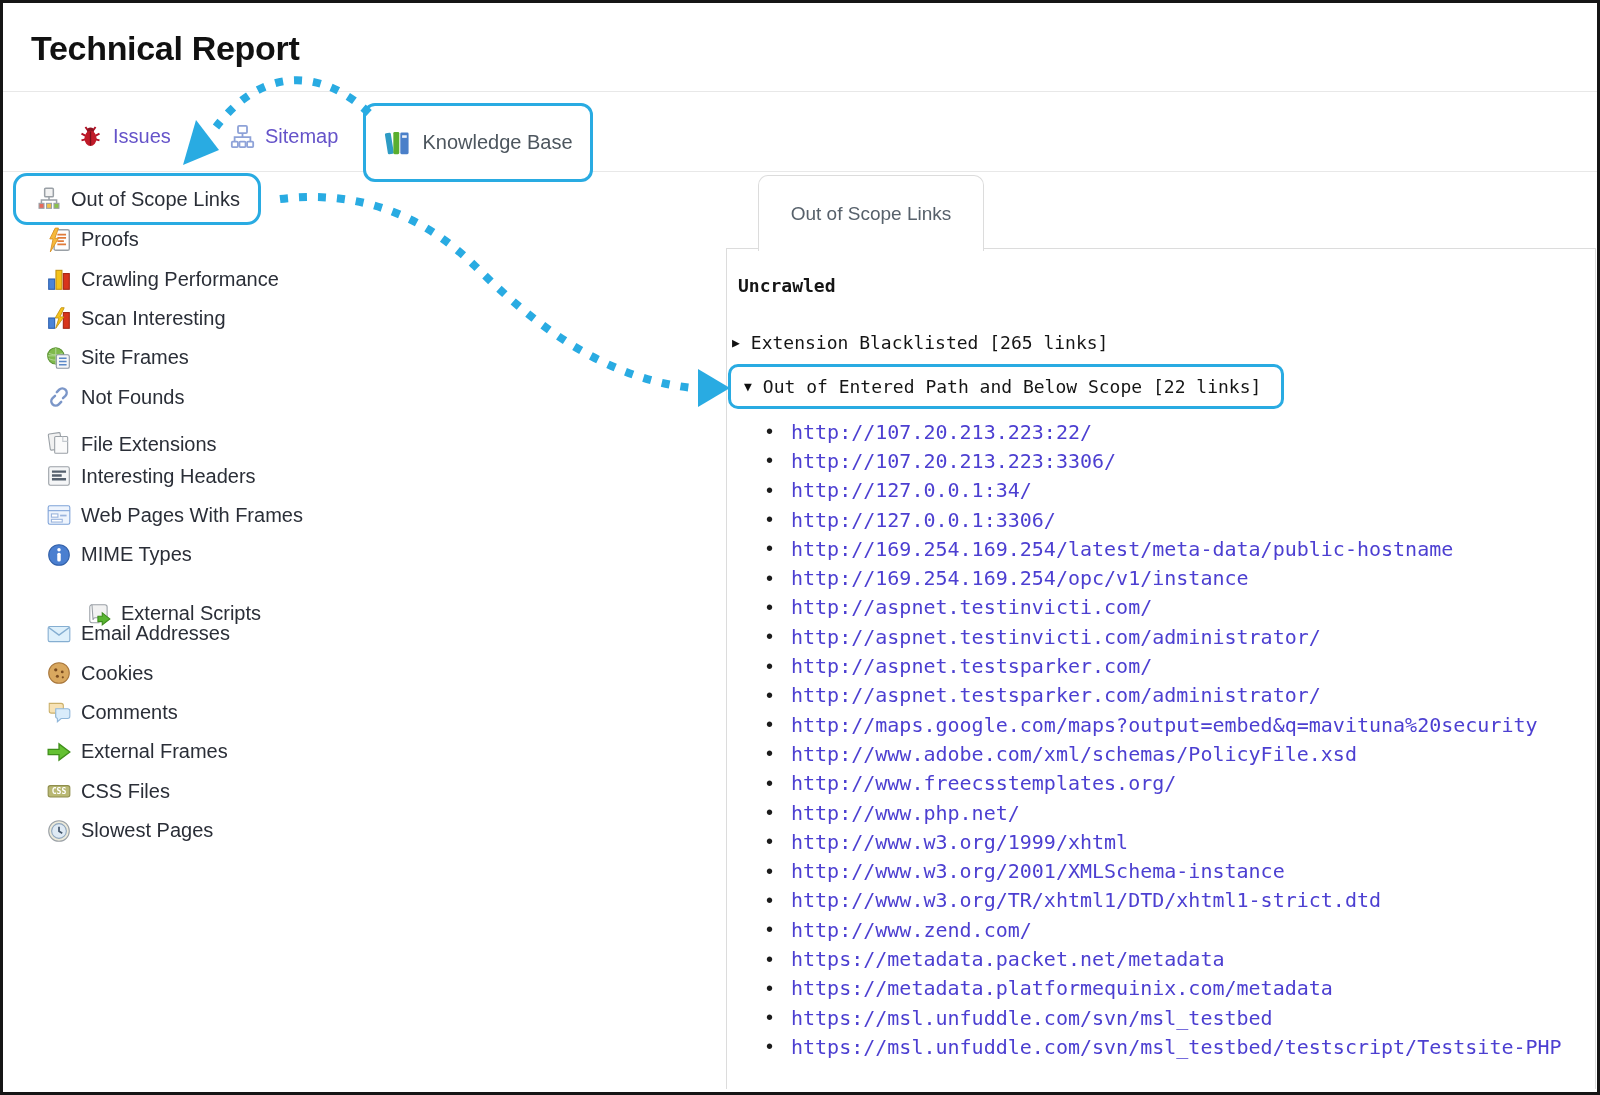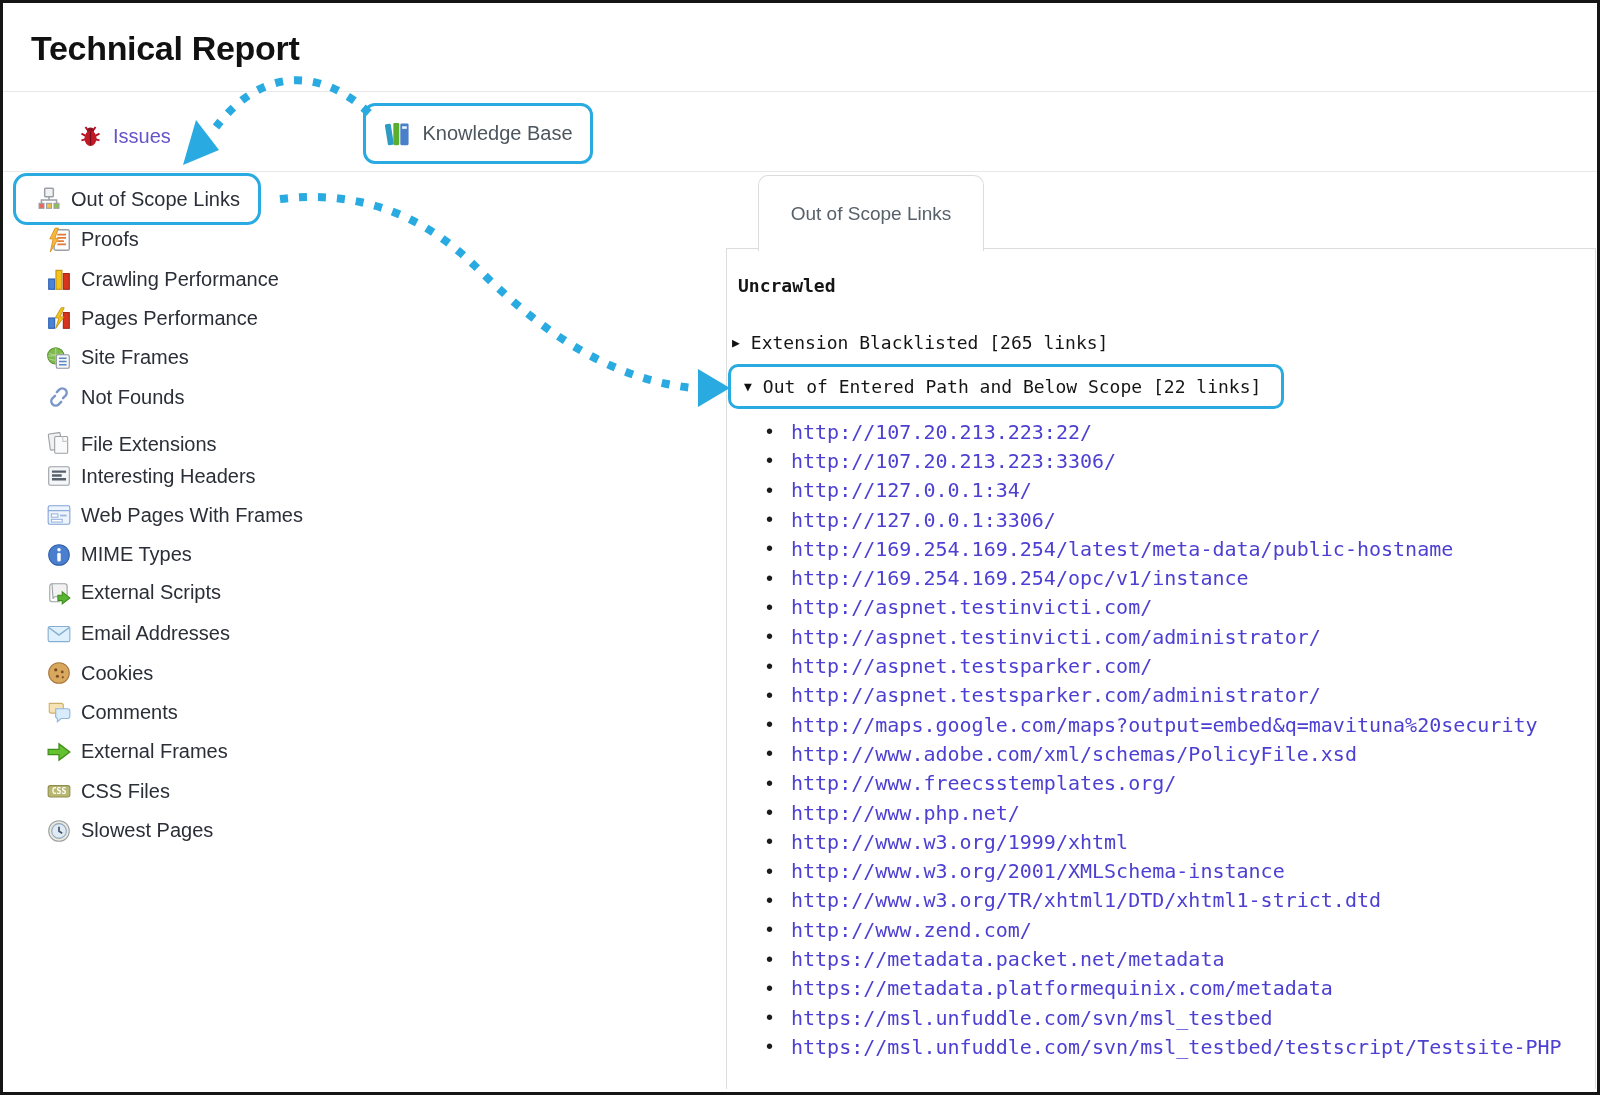--- a/index.html
+++ b/index.html
@@ -9,21 +9,21 @@
     font-family:"Liberation Sans", sans-serif;
   }
   .hr { position:absolute; left:0; right:0; height:1px; background:#e8e8e8; }
   .page-title { position:absolute; left:28px; top:26px; font-size:34px; font-weight:bold; color:#111; letter-spacing:-0.3px; }
 
   
   .tab-simple { position:absolute; top:100px; height:66px; display:flex; align-items:center; gap:9px;
                 color:#6553c9; font-size:20px; cursor:pointer; }
   .tab-issues { left:74px; }
   .tab-sitemap { left:226px; }
-  .tab-kb { position:absolute; left:360px; top:100px; width:230px; height:61px; box-sizing:border-box;
+  .tab-kb { position:absolute; left:360px; top:100px; width:230px; height:79px; box-sizing:border-box;
             display:flex; align-items:center; justify-content:center; gap:8px;
             border:3.5px solid #29abe2; border-radius:12px; color:#4d565e; font-size:20px;
             background:#fff; cursor:pointer; }
   .icon { display:inline-flex; align-items:center; justify-content:center; }
   .icon svg { display:block; }
 
   
   .side-item { position:absolute; left:0; height:39.4px; display:flex; align-items:center; gap:9px;
                padding-left:43px; font-size:20px; color:#2a2e37; cursor:pointer; white-space:nowrap; }
   .side-item.hl { left:10px; padding:0 18px 0 20px; height:52px; box-sizing:border-box;
@@ -72,20 +72,32 @@
           <g stroke="#b11226" stroke-width="1.7" fill="none">
             <path d="M4 9.5l3.4 1.8M4 15.5l3.4-1M20 9.5l-3.4 1.8M20 15.5l-3.4-1M7.5 3.5L10 7M16.5 3.5L14 7"></path>
           </g>
           <circle cx="12" cy="7" r="3" fill="#8e1220"></circle>
           <ellipse cx="12" cy="13.6" rx="5.4" ry="6.8" fill="#c01a28"></ellipse>
           <path d="M12 7.5v12.5" stroke="#7a0d18" stroke-width="1.2"></path>
         </svg>
       </span>
     <span>Issues</span>
   </div>
+  <div class="tab-simple tab-sitemap">
+    <span class="icon">
+        <svg viewBox="0 0 24 24" width="27" height="27" fill="none" stroke="#8ea2d8" stroke-width="1.6">
+          <rect x="8" y="2.5" width="8" height="6.5" rx="1"></rect>
+          <path d="M12 9v3.5M5 16v-3.5h14V16"></path>
+          <rect x="2.5" y="16.5" width="5.4" height="5" rx="0.8"></rect>
+          <rect x="9.3" y="16.5" width="5.4" height="5" rx="0.8"></rect>
+          <rect x="16.1" y="16.5" width="5.4" height="5" rx="0.8"></rect>
+        </svg>
+      </span>
+    <span>Sitemap</span>
+  </div>
   <div class="tab-kb">
     <span class="icon">
         <svg viewBox="0 0 24 24" width="31" height="31">
           <rect x="2.6" y="4.5" width="4.6" height="16.5" rx="1" fill="#2e9bc4" transform="rotate(-9 4.9 12.7)"></rect>
           <rect x="8" y="3.8" width="4.6" height="17.2" rx="1" fill="#5aae2e"></rect>
           <rect x="13.4" y="4.2" width="6.4" height="16.8" rx="1" fill="#4a7fc9"></rect>
           <rect x="14.8" y="6.4" width="3.6" height="2" fill="#ffffff" opacity="0.9"></rect>
         </svg>
       </span>
     <span>Knowledge Base</span>
@@ -140,21 +152,21 @@
         <span>Crawling Performance</span>
       </div>
       <div class="side-item" style="top: 295.8px;">
         <span class="icon">
           <svg viewBox="0 0 24 24" width="26" height="26">
             <rect x="2.5" y="12" width="5.5" height="9.5" fill="#4a84d8" stroke="#2c5fae"></rect>
             <rect x="16" y="7" width="5.5" height="14.5" fill="#d8341c" stroke="#a32413"></rect>
             <path d="M14 2.5L8.5 12h3.4L9 21.5 16.5 11h-3.6L16.8 2.5z" fill="#f6c31c" stroke="#c29210" stroke-width="0.8"></path>
           </svg>
         </span>
-        <span>Pages Performance</span>
+        <span>Scan Interesting</span>
       </div>
       <div class="side-item" style="top: 335.2px;">
         <span class="icon">
           <svg viewBox="0 0 24 24" width="26" height="26">
             <circle cx="9" cy="10" r="7.5" fill="#7fba4c" stroke="#5a9232"></circle>
             <path d="M2.6 7.5c3.2 2 9.6 2 12.8 0M2.6 12.5c3.2 2 9.6 2 12.8 0M9 2.5v15M1.5 10h15" stroke="#b3d89a" stroke-width="0.9" fill="none"></path>
             <rect x="9.5" y="9" width="12" height="12.5" rx="1.5" fill="#f4f6f8" stroke="#8a94a0"></rect>
             <path d="M12 12.2h7M12 15.2h7M12 18.2h7" stroke="#5b88c7" stroke-width="1.4"></path>
           </svg>
         </span>
@@ -203,21 +215,21 @@
       <div class="side-item" style="top: 532.2px;">
         <span class="icon">
           <svg viewBox="0 0 24 24" width="26" height="26">
             <circle cx="12" cy="12" r="9.5" fill="#4a7fd0" stroke="#2f5ea8"></circle>
             <circle cx="12" cy="7.2" r="1.6" fill="#ffffff"></circle>
             <rect x="10.4" y="10" width="3.2" height="8" rx="1.4" fill="#ffffff"></rect>
           </svg>
         </span>
         <span>MIME Types</span>
       </div>
-      <div class="side-item" style="top: 570px;">
+      <div class="side-item" style="top: 591px; margin-left: 40px;">
         <span class="icon">
           <svg viewBox="0 0 24 24" width="26" height="26">
             <path d="M5.5 3.5h12a2 2 0 0 1 2 2v10h-11a2 2 0 0 0-2 2z" fill="#f2f2f2" stroke="#9aa0a6"></path>
             <path d="M5.5 3.5a2 2 0 0 0-2 2v12.5a2 2 0 0 0 2 2h7" fill="none" stroke="#9aa0a6"></path>
             <path d="M11 14h4v-3l7 5.5L15 22v-3h-4z" fill="#58b531" stroke="#3c8b1c"></path>
           </svg>
         </span>
         <span>External Scripts</span>
       </div>
       <div class="side-item" style="top: 611px;">

